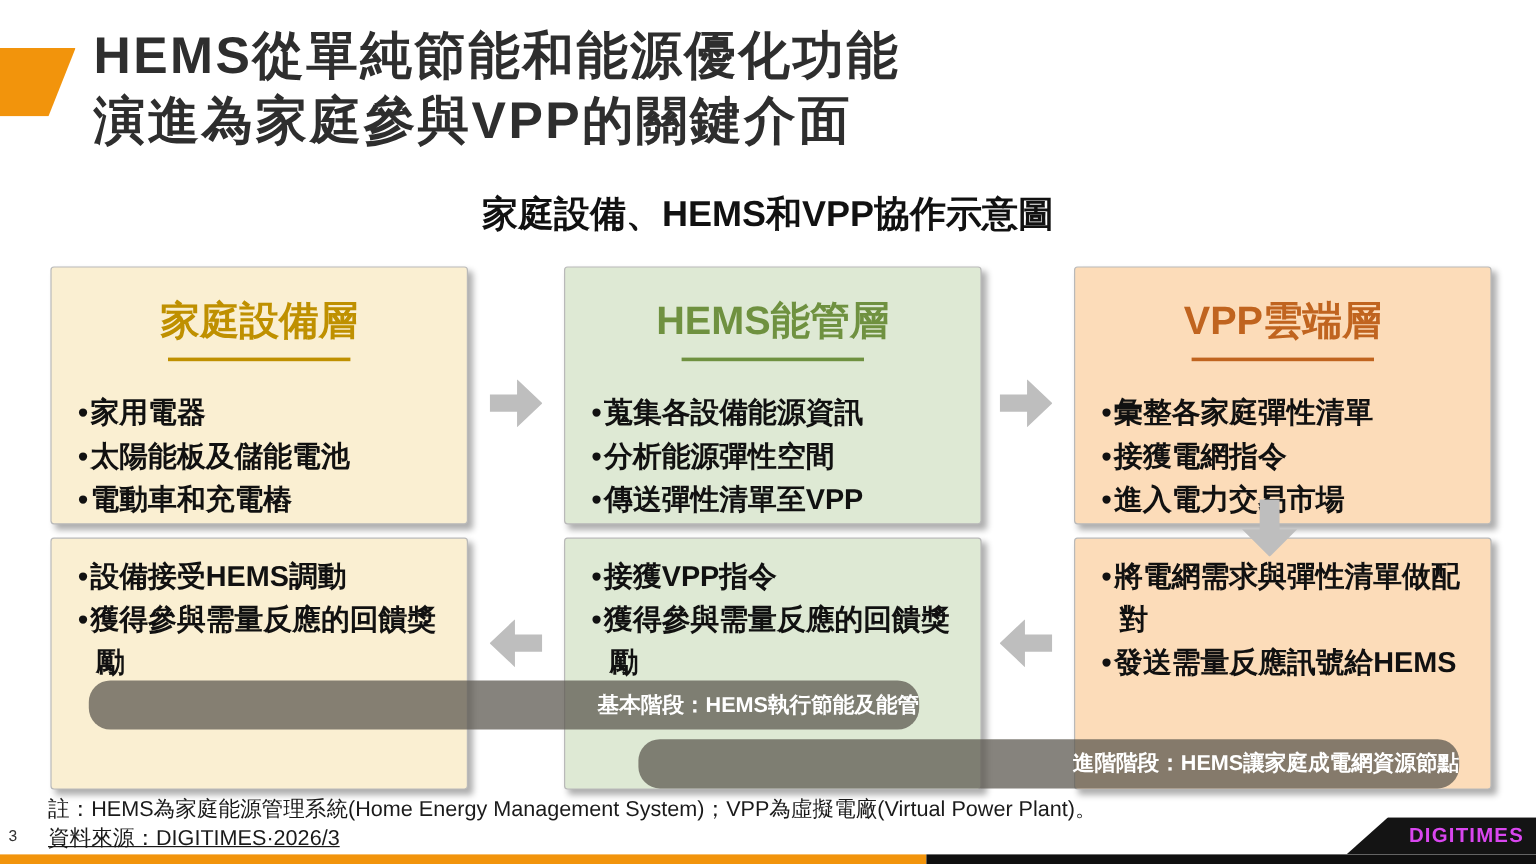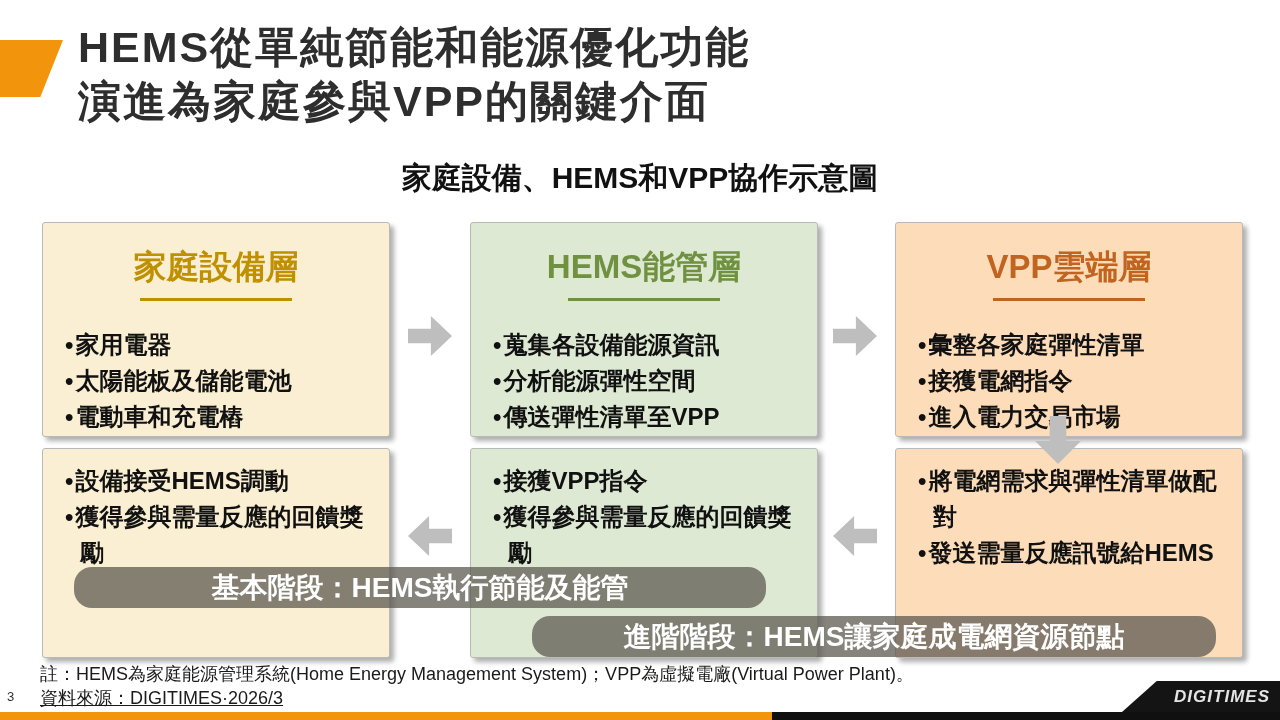--- a/index.html
+++ b/index.html
@@ -43,35 +43,35 @@
   .arrow{position:absolute;background:#BEBEBE;z-index:3;}
   .arrow-right{width:44px;height:40px;clip-path:polygon(0 32%,52% 32%,52% 0,100% 50%,52% 100%,52% 68%,0 68%);}
   .arrow-left{width:44px;height:40px;clip-path:polygon(100% 32%,48% 32%,48% 0,0 50%,48% 100%,48% 68%,100% 68%);}
   .arrow-down{width:46px;height:48px;clip-path:polygon(32% 0,68% 0,68% 52%,100% 52%,50% 100%,0 52%,32% 52%);}
   .ar1{left:408px;top:316px;} .ar2{left:833px;top:316px;}
   .ad1{left:1035px;top:416px;}
   .al1{left:408px;top:516px;} .al2{left:833px;top:516px;}
   
   .banner{
     position:absolute;height:41px;border-radius:18px;background:rgba(94,89,82,0.75);
-    color:#ffffff;font-size:28px;font-weight:bold;text-align:center;line-height:41px;z-index:5;
+    color:#ffffff;font-size:18px;font-weight:bold;text-align:right;line-height:41px;z-index:5;
   }
   .banner-basic{left:74px;top:567px;width:692px;}
   .banner-advanced{left:532px;top:616px;width:684px;}
   
   .footnote{position:absolute;left:40px;top:662px;font-size:18px;color:#1a1a1a;}
   .source{position:absolute;left:40px;top:686px;font-size:18px;color:#1a1a1a;text-decoration:underline;}
   .page-num{position:absolute;left:7px;top:689px;font-size:13px;color:#333;}
   .bar-orange{position:absolute;left:0;top:712px;width:772px;height:8px;background:#F2940C;}
   .bar-black{position:absolute;left:772px;top:712px;width:508px;height:8px;background:#101010;}
   .logo{
     position:absolute;left:1122px;top:681px;width:158px;height:31px;background:#141414;
     clip-path:polygon(22% 0,100% 0,100% 100%,0 100%);
-    color:#e5e5e5;font-size:17px;font-weight:bold;letter-spacing:1px;
-    text-align:right;line-height:31px;padding-right:10px;box-sizing:border-box;font-style:italic;
+    color:#d946ef;font-size:17px;font-weight:bold;letter-spacing:1px;
+    text-align:right;line-height:31px;padding-right:10px;box-sizing:border-box;
   }
 </style>
 </head>
 <body>
 
 <div class="slide">
 
   <div class="accent"></div>
   <div class="title">
     <div>HEMS從單純節能和能源優化功能</div>

